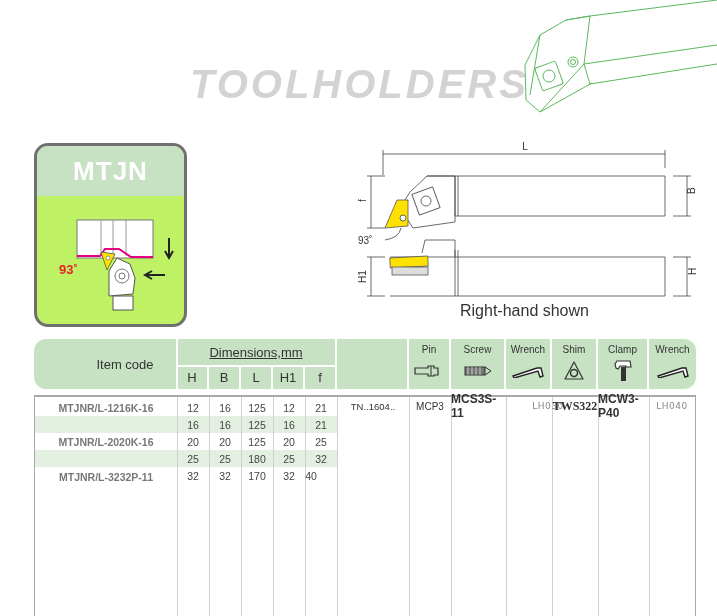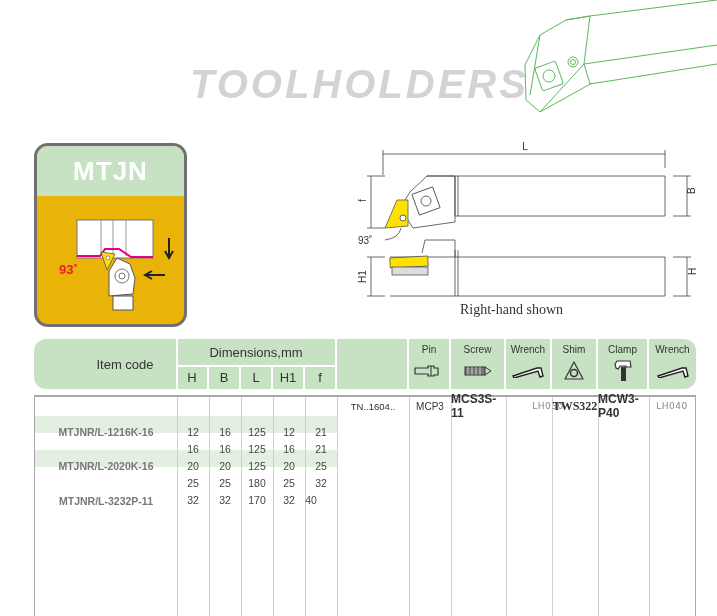--- a/index.html
+++ b/index.html
@@ -4,42 +4,42 @@
 <style>
   * { box-sizing: border-box; margin: 0; padding: 0; }
   body { width: 717px; height: 616px; background: #ffffff; position: relative; overflow: hidden; font-family: "Liberation Sans", sans-serif; color: #555; }
   .abs { position: absolute; }
 
   
   .banner-title { left: 190px; top: 62px; font-size: 40px; font-weight: bold; font-style: italic; color: #d3d3d3; letter-spacing: 3px; font-family: "Liberation Sans", sans-serif; }
   .banner-art { left: 500px; top: 0px; width: 217px; height: 115px; }
 
   
-  .badge { left: 34px; top: 143px; width: 153px; height: 184px; border: 3px solid #707070; border-radius: 14px; overflow: hidden; background: #eab308; }
+  .badge { left: 34px; top: 143px; width: 153px; height: 184px; border: 3px solid #707070; border-radius: 14px; overflow: hidden; background: #bef264; }
   .badge-head { height: 50px; background: #c7e2c3; display: flex; align-items: center; justify-content: center; color: #fff; font-size: 26px; font-weight: bold; letter-spacing: 1px; }
   .badge-art { position: absolute; left: 0; top: 52px; width: 147px; height: 126px; }
 
   
   .drawing { left: 355px; top: 140px; width: 345px; height: 160px; }
-  .caption { left: 460px; top: 302px; font-size: 14px; color: #333; font-family: Liberation Serif, serif; }
+  .caption { left: 460px; top: 302px; font-size: 16px; color: #333; }
 
   
   .tbl { left: 34px; top: 339px; width: 662px; }
   .thead { position: relative; height: 50px; }
   .thead .bg { position: absolute; left: 0; top: 0; width: 662px; height: 50px; background: #c7e2c3; border-radius: 12px; }
   .th { position: absolute; display: flex; align-items: center; justify-content: center; color: #333; font-size: 13px; }
   .vline { position: absolute; width: 2px; background: #fff; }
   .hline { position: absolute; height: 2px; background: #fff; }
   .th-small { font-size: 10px; top: 3px; height: 14px; }
   .th-icon { position: absolute; top: 19px; height: 26px; display: flex; align-items: center; justify-content: center; }
 
   .tbody { position: absolute; left: 0; top: 56px; width: 662px; height: 227px; border: 1.5px solid #a8a8a8; border-top: 2px solid #a8a8a8; }
   .row { position: absolute; left: 0; width: 659px; height: 17px; }
   .row.alt { background: #e3f0e1; width: 302px; }
-  .cell { position: absolute; top: 0; height: 17px; display: flex; align-items: center; justify-content: center; font-size: 10.5px; color: #444; margin-top: 24px; }
+  .cell { position: absolute; top: 0; height: 17px; display: flex; align-items: center; justify-content: center; font-size: 10.5px; color: #444; }
   .code { font-weight: bold; color: #777; font-size: 10.5px; }
   .colline { position: absolute; top: 0; width: 1px; height: 225px; background: #d0d0d0; }
   .part { position: absolute; top: 2px; height: 14px; font-size: 9.5px; display: flex; align-items: center; justify-content: center; color: #333; }
   .part.bold { font-weight: bold; font-size: 12px; }
   .part.light { color: #888; font-family: "DejaVu Sans", sans-serif; font-size: 9px; letter-spacing: 0.5px; }
 </style>
 </head>
 <body>
 
 <div class="abs banner-title">TOOLHOLDERS</div>
@@ -142,21 +142,21 @@
     <div class="vline" style="left:269px;top:27px;height:23px;"></div>
     <div class="vline" style="left:301px;top:0;height:50px;"></div>
     <div class="vline" style="left:373px;top:0;height:50px;"></div>
     <div class="vline" style="left:415px;top:0;height:50px;"></div>
     <div class="vline" style="left:470px;top:0;height:50px;"></div>
     <div class="vline" style="left:516px;top:0;height:50px;"></div>
     <div class="vline" style="left:562px;top:0;height:50px;"></div>
     <div class="vline" style="left:613px;top:0;height:50px;"></div>
 
     <div class="th" style="left:0;top:0;width:142px;height:50px;padding-left:40px;">Item code</div>
-    <div class="th" style="left:143px;top:0;width:158px;height:26px;">Dimensions,mm</div>
+    <div class="th" style="left:143px;top:0;width:158px;height:26px;text-decoration:underline;">Dimensions,mm</div>
     <div class="th" style="left:143px;top:27px;width:30px;height:23px;">H</div>
     <div class="th" style="left:175px;top:27px;width:30px;height:23px;">B</div>
     <div class="th" style="left:207px;top:27px;width:30px;height:23px;">L</div>
     <div class="th" style="left:239px;top:27px;width:30px;height:23px;">H1</div>
     <div class="th" style="left:271px;top:27px;width:30px;height:23px;">f</div>
 
     <div class="th th-small" style="left:375px;width:40px;">Pin</div>
     <div class="th th-small" style="left:417px;width:53px;">Screw</div>
     <div class="th th-small" style="left:472px;width:44px;">Wrench</div>
     <div class="th th-small" style="left:518px;width:44px;">Shim</div>

